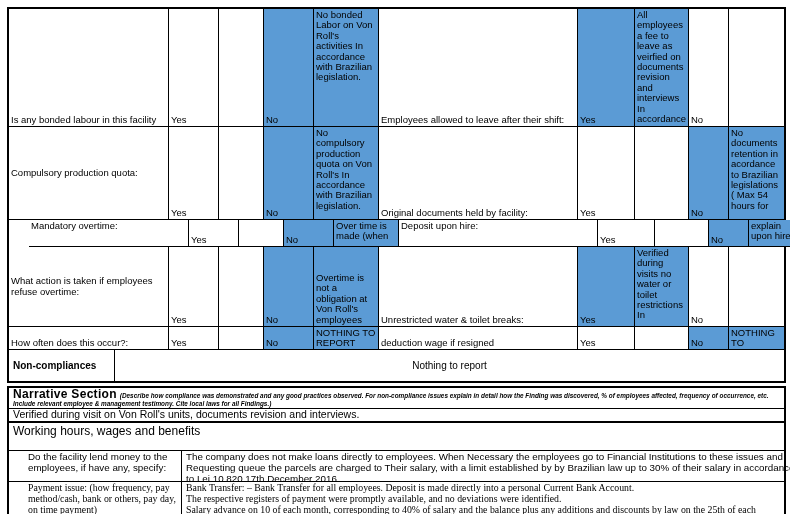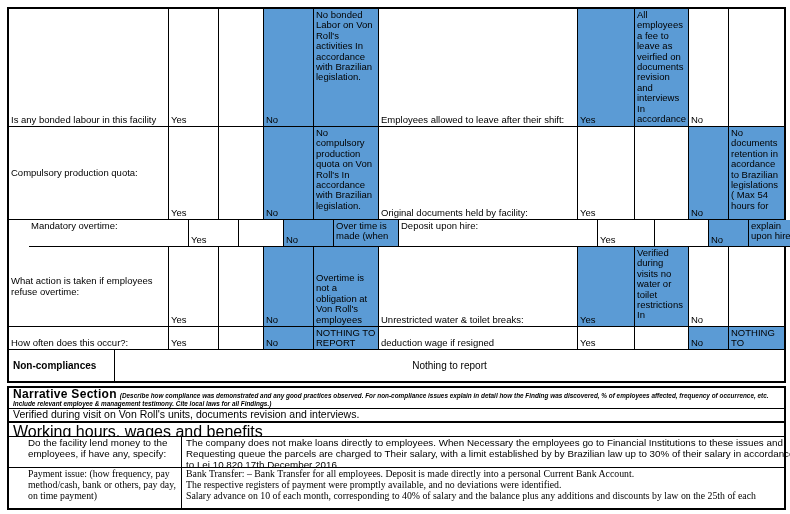--- a/index.html
+++ b/index.html
@@ -35,21 +35,21 @@
 
   
   .blockB { width:775px; border:2px solid #000; margin-top:3px; box-sizing:content-box; }
   .narr { height:21px; box-sizing:border-box; border-bottom:1px solid #000; padding:1px 4px; overflow:hidden;
           font-size:6.4px; line-height:7.2px; font-style:italic; font-weight:bold; }
   .narr .narr-title { font-style:normal; font-weight:bold; font-size:12px; line-height:11px; letter-spacing:0.3px; margin-right:3px; }
   .verified { height:12px; box-sizing:border-box; padding:0 4px 1px; font-size:10.5px; line-height:11px; overflow:hidden; }
 
   
   .blockC { width:775px; border:2px solid #000; border-top:none; box-sizing:content-box; }
-  .wh-header { height:14px; box-sizing:border-box; font-size:16px; line-height:17px; padding:0 4px; border-bottom:1px solid #000; overflow:hidden; }
+  .wh-header { height:28px; box-sizing:border-box; font-size:12px; line-height:17px; padding:0 4px; border-bottom:1px solid #000; overflow:hidden; }
   .wh-row { display:grid; grid-template-columns:158px 617px; border-bottom:1px solid #000;padding-left:15px; }
   .wh-row:last-child { border-bottom:none;font-family:Liberation Serif, serif; }
   .wh-row > div { box-sizing:border-box; overflow:hidden; padding:1px 4px; font-size:9.8px; line-height:10.8px; }
   .wh-label { border-right:1px solid #000; }
   .wh-value { white-space:pre-line; }
   .whr1 { height:30px; } .whr2 { height:40px; }
 </style>
 </head>
 <body>
 

